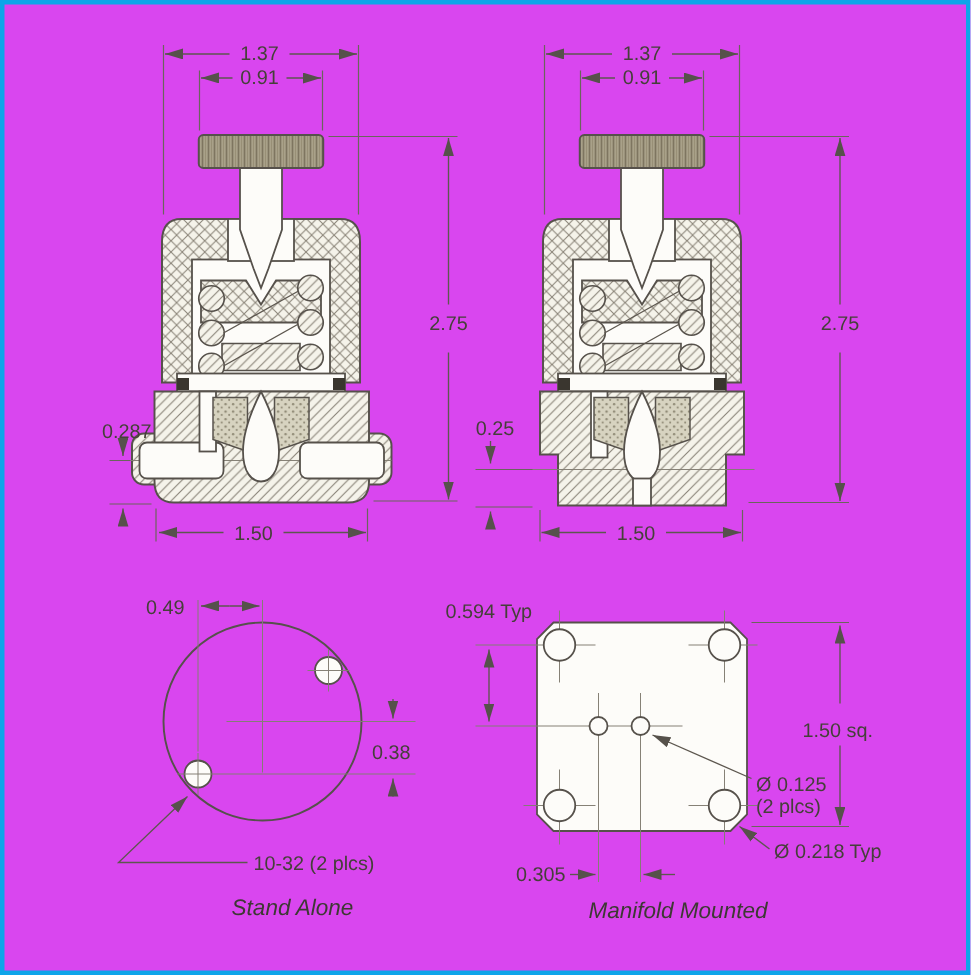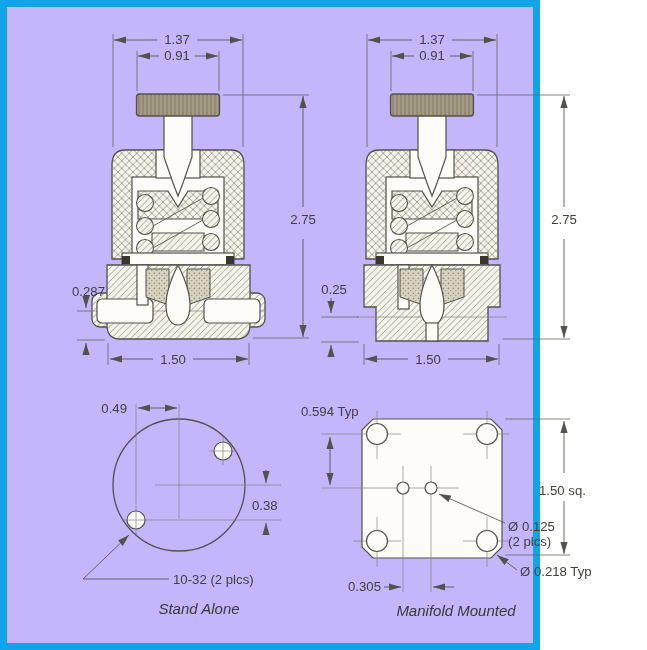--- a/index.html
+++ b/index.html
@@ -1,18 +1,18 @@
 <!DOCTYPE html>
 <html><head>
 <meta charset="utf-8">
 <style>
   html,body{margin:0;padding:0;background:#ffffff;}
   .canvas{
-    position:relative;width:540px;height:650px;
-    background:#c4b5fd;border:7px solid #0ea5e9;box-sizing:border-box;
+    position:relative;width:647px;height:650px;
+    background:#d946ef;border:3px solid #0ea5e9;box-sizing:border-box;
     font-family:"Liberation Sans", sans-serif;
   }
   svg{display:block}
   text{fill:#454039;font-family:"Liberation Sans", sans-serif;font-size:13.2px;}
   text.caption{font-style:italic;font-size:15px;fill:#3d3933;}
   .outline{fill:none;stroke:#56514b;stroke-width:1.3;}
   .white{fill:#fdfcf9;stroke:#56514b;stroke-width:1.2;}
   .dim{stroke:#5d574f;stroke-width:0.9;fill:none;}
   .ext{stroke:#6b655c;stroke-width:0.8;fill:none;}
   .cl{stroke:#837d72;stroke-width:0.65;fill:none;}

